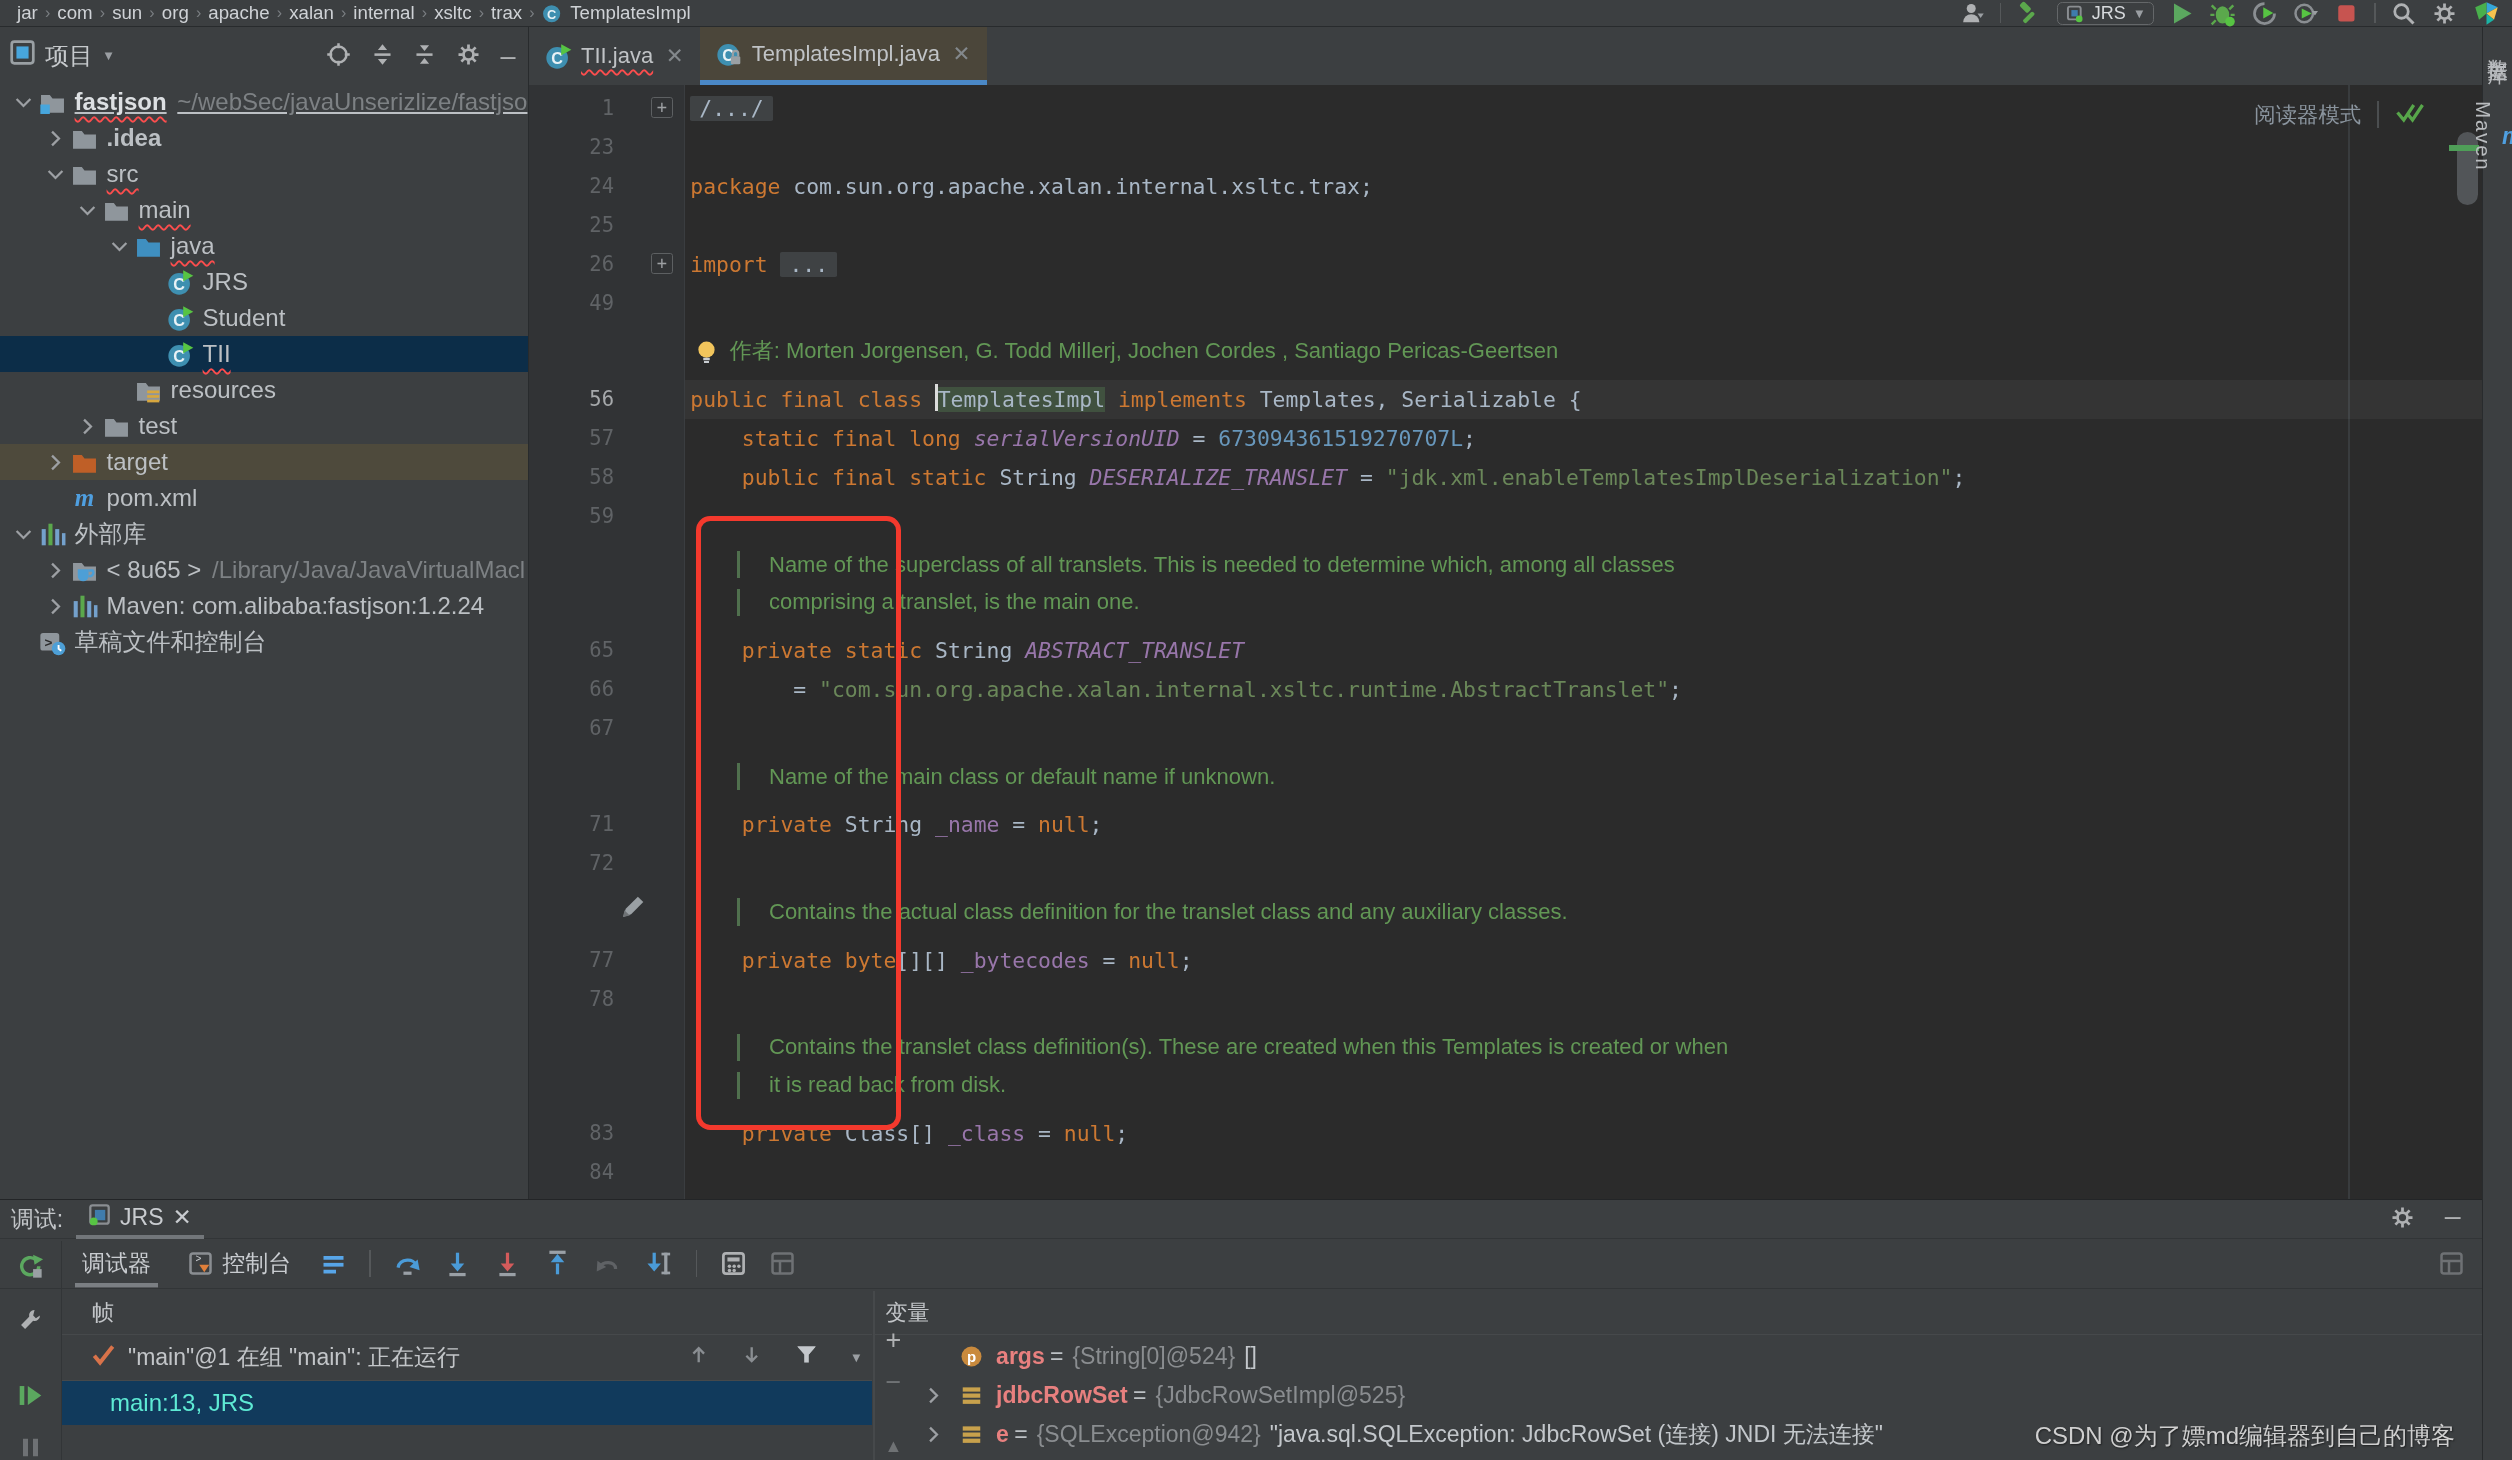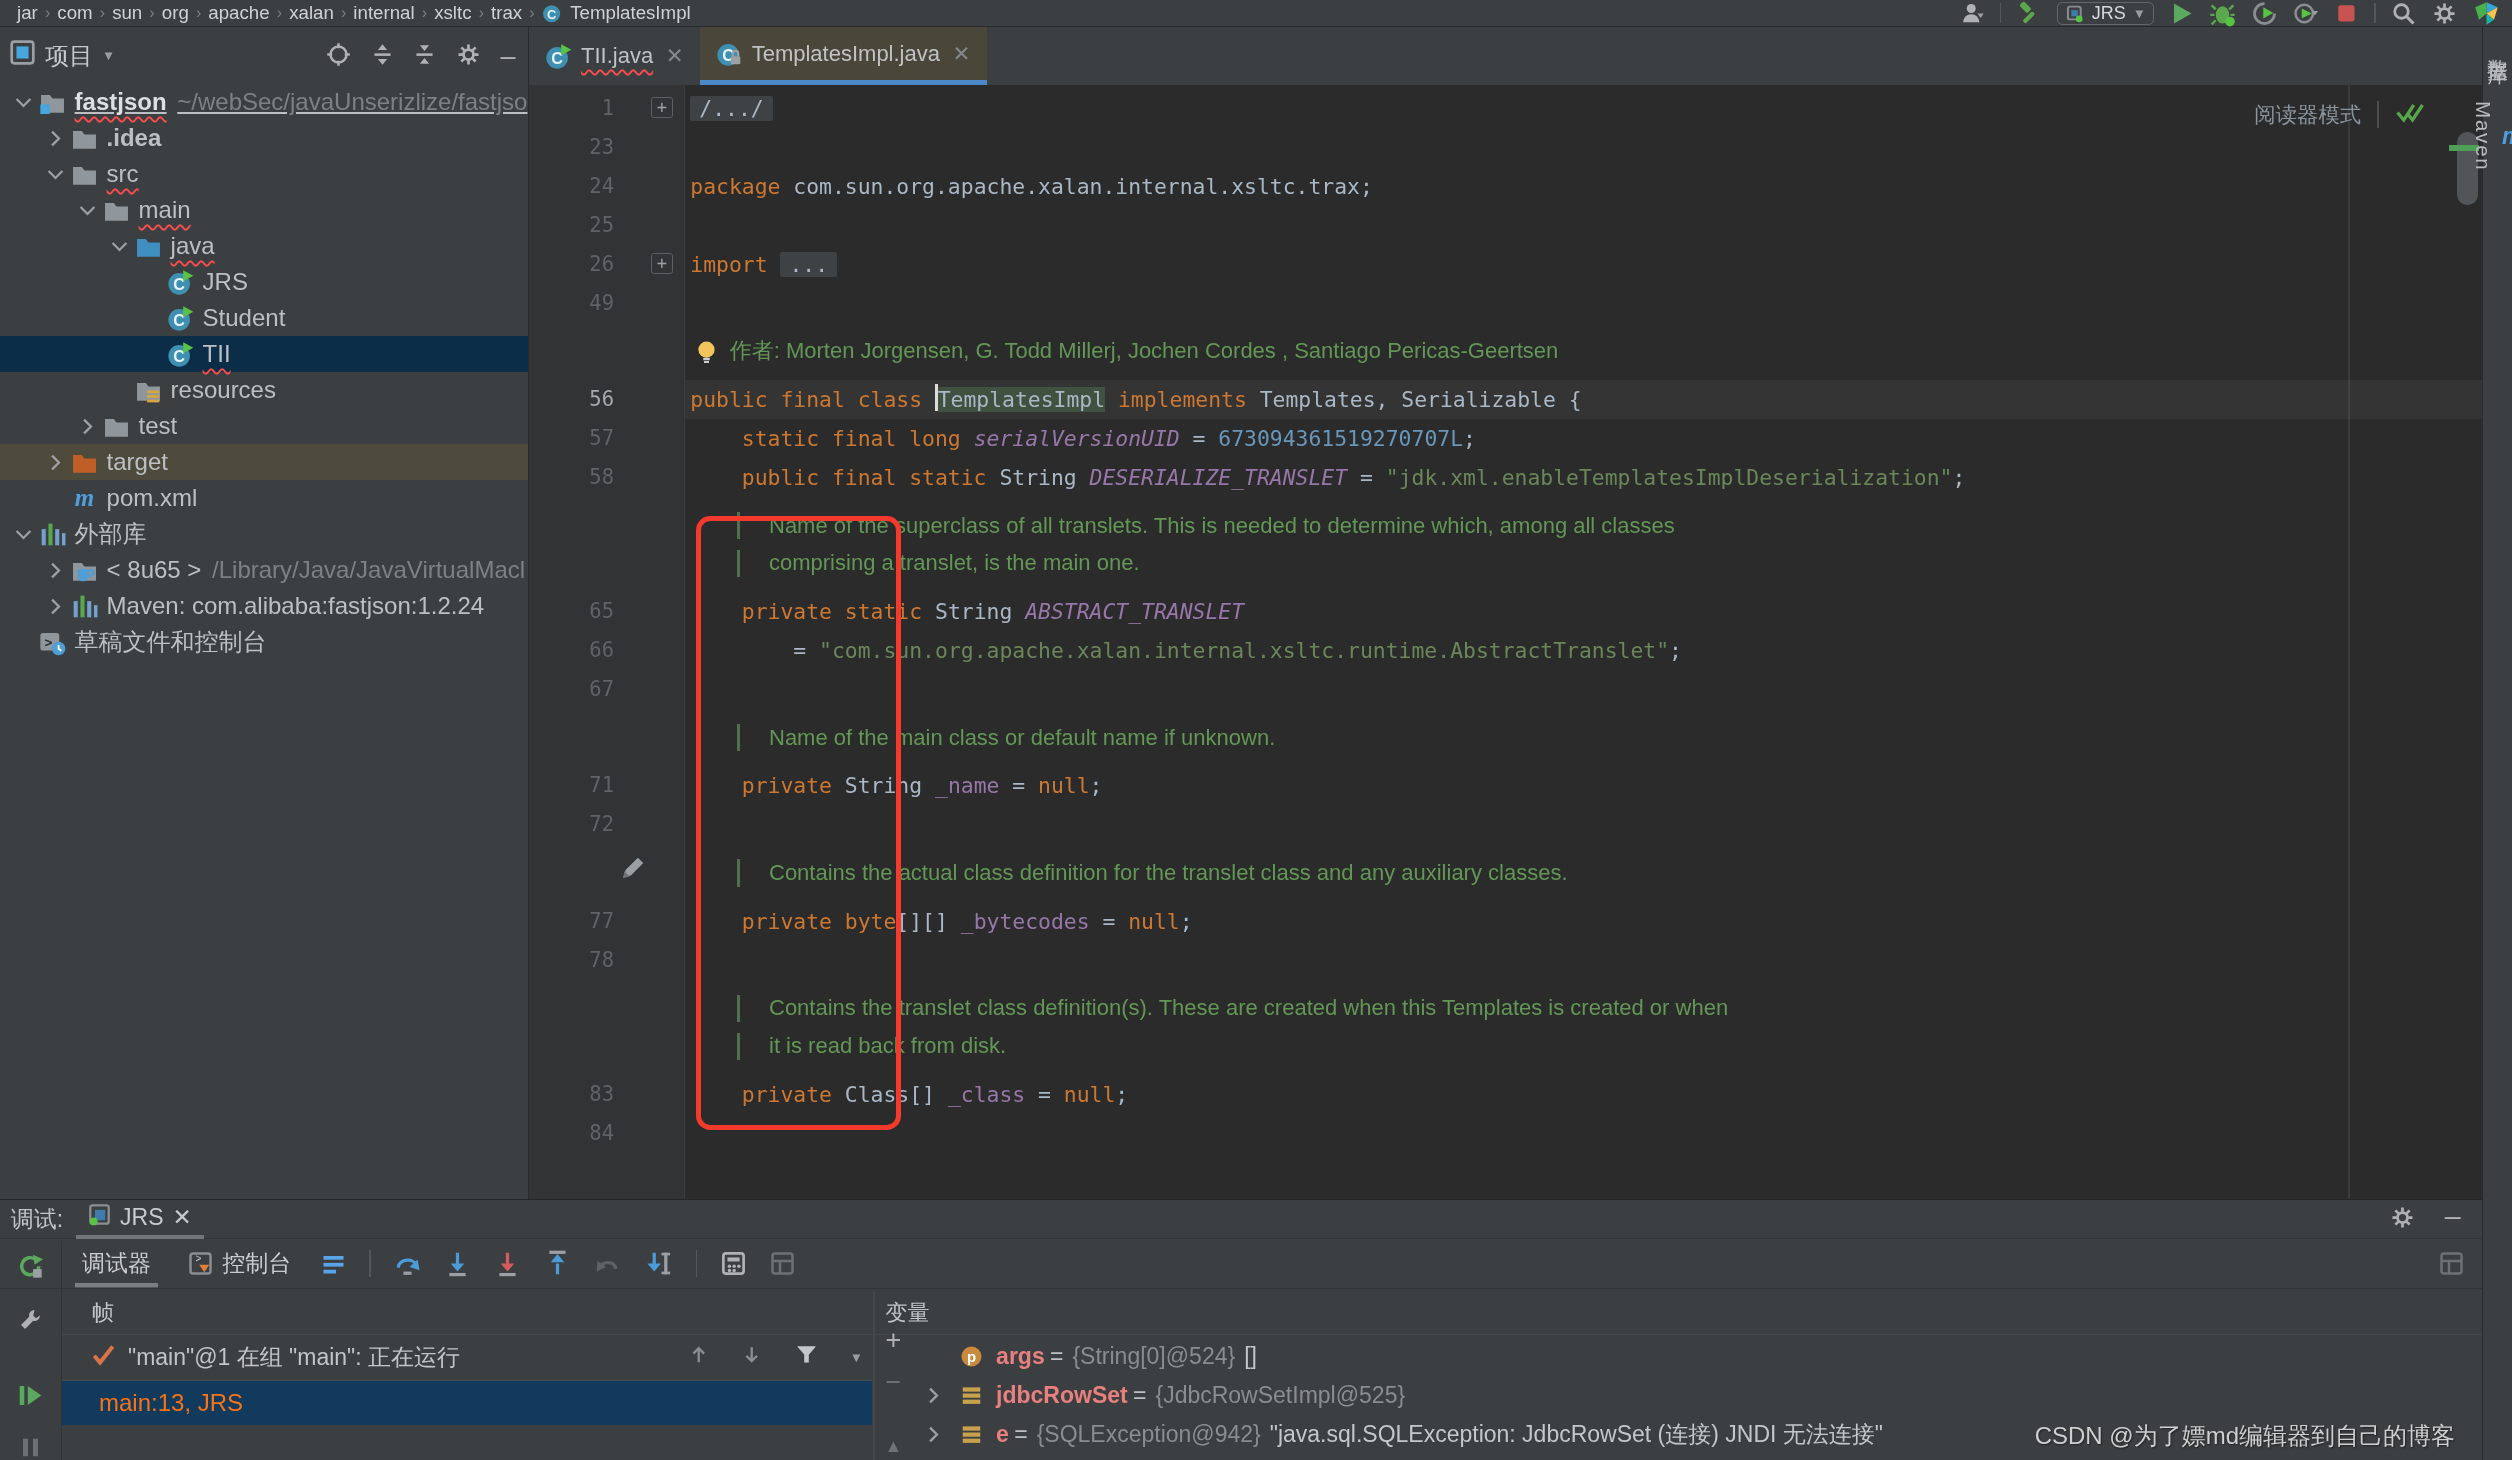--- a/index.html
+++ b/index.html
@@ -100,22 +100,22 @@
   .step-sep { width:1.8px; height:27px; background:#55585a; }
   #left-strip { position:absolute; left:0; top:41px; width:62px; height:221px; border-right:1.8px solid #323537;
     display:flex; flex-direction:column; align-items:center; padding-top:10.7px; gap:23px; }
   .strip-sep { width:39px; height:1.8px; background:#55585a; }
   #frames-panel { position:absolute; left:62px; top:91px; width:810px; height:171px; }
   #frames-header { height:44px; display:flex; align-items:center; padding-left:30px; color:#c2c5c8;
     font-size:22px; border-bottom:1.8px solid #46494b; }
   #thread-row { height:46px; display:flex; align-items:center; gap:12.5px; padding-left:28.5px;
     color:#c2c5c8; font-size:23px; border-bottom:1.8px solid #46494b; position:relative; cursor:pointer; }
   #thread-icons { position:absolute; right:9px; display:flex; gap:32px; align-items:center; }
-  #frame-row { height:44px; display:flex; align-items:center; padding-left:37px; background:#113a5c;
-    color:#f97316; font-size:24px; cursor:pointer; }
+  #frame-row { height:44px; display:flex; align-items:center; padding-left:48px; background:#113a5c;
+    color:#5eead4; font-size:24px; cursor:pointer; }
   #vars-divider { position:absolute; left:873px; top:91px; width:1.8px; height:171px; background:#46494b; }
   #vars-minicol { position:absolute; left:874px; top:91px; width:39px; height:171px; display:flex;
     flex-direction:column; align-items:center; padding-top:39px; gap:23px; color:#afb1b3; }
   #vars-panel { position:absolute; left:914px; top:91px; width:1568px; height:171px; overflow:hidden; }
   #vars-header { position:absolute; left:873px; top:91px; width:1609px; height:44px; display:flex;
     align-items:center; padding-left:12.5px; color:#c2c5c8; font-size:22px; border-bottom:1.8px solid #46494b; }
   #vars-rows { position:absolute; top:46px; left:0; right:0; }
   .vrow { height:39px; display:flex; align-items:center; font-size:23px; color:#bcc0c4; cursor:pointer; white-space:nowrap; }
   .vchev { width:39px; display:inline-flex; justify-content:center; flex:none; }
   .vicon { width:36px; display:inline-flex; justify-content:center; flex:none; }
@@ -515,20 +515,21 @@
           <div class="crow"><span class="gut"><span class="ln">26</span><span class="fold"><span class="foldbox">+</span></span></span><span class="ccode"><span class="tk k">import</span><span class="tk d"> </span><span class="tk boxed">...</span></span></div>
           <div class="crow"><span class="gut"><span class="ln">49</span><span class="fold"></span></span><span class="ccode"></span></div>
           <div class="crow doc"><span class="gut"><span class="ln"></span><span class="fold"></span></span><span class="ccode bulbrow"><span style="display: inline-flex;"><svg width="25" height="25" viewBox="0 0 20 20">
                   <circle cx="10" cy="8.5" r="6.5" fill="#f2c55c"></circle>
                   <rect x="7.4" y="15" width="5.2" height="2" fill="#c9cdd1"></rect>
                   <rect x="8" y="17.6" width="4" height="1.6" fill="#c9cdd1"></rect>
                 </svg></span><span class="tk c">作者: Morten Jorgensen, G. Todd Millerj, Jochen Cordes , Santiago Pericas-Geertsen</span></span></div>
           <div class="crow cur"><span class="gut"><span class="ln">56</span><span class="fold"></span></span><span class="ccode"><span class="tk k">public final class </span><span class="caret"></span><span class="tk hl">TemplatesImpl</span><span class="tk d"> </span><span class="tk k">implements</span><span class="tk d"> Templates, Serializable {</span></span></div>
           <div class="crow"><span class="gut"><span class="ln">57</span><span class="fold"></span></span><span class="ccode"><span class="tk d">    </span><span class="tk k">static final long </span><span class="tk sf">serialVersionUID</span><span class="tk d"> = </span><span class="tk n">673094361519270707L</span><span class="tk d">;</span></span></div>
           <div class="crow"><span class="gut"><span class="ln">58</span><span class="fold"></span></span><span class="ccode"><span class="tk d">    </span><span class="tk k">public final static </span><span class="tk d">String </span><span class="tk sf">DESERIALIZE_TRANSLET</span><span class="tk d"> = </span><span class="tk s">"jdk.xml.enableTemplatesImplDeserialization"</span><span class="tk d">;</span></span></div>
+          <div class="crow"><span class="gut"><span class="ln">59</span><span class="fold"></span></span><span class="ccode"></span></div>
           <div class="crow doc"><span class="gut"><span class="ln"></span><span class="fold"></span></span><span class="ccode dbar"><span class="tk c">Name of the superclass of all translets. This is needed to determine which, among all classes</span></span></div>
           <div class="crow doc cont"><span class="gut"><span class="ln"></span><span class="fold"></span></span><span class="ccode dbar"><span class="tk c">comprising a translet, is the main one.</span></span></div>
           <div class="crow"><span class="gut"><span class="ln">65</span><span class="fold"></span></span><span class="ccode"><span class="tk d">    </span><span class="tk k">private static </span><span class="tk d">String </span><span class="tk sf">ABSTRACT_TRANSLET</span></span></div>
           <div class="crow"><span class="gut"><span class="ln">66</span><span class="fold"></span></span><span class="ccode"><span class="tk d">        = </span><span class="tk s">"com.sun.org.apache.xalan.internal.xsltc.runtime.AbstractTranslet"</span><span class="tk d">;</span></span></div>
           <div class="crow"><span class="gut"><span class="ln">67</span><span class="fold"></span></span><span class="ccode"></span></div>
           <div class="crow doc"><span class="gut"><span class="ln"></span><span class="fold"></span></span><span class="ccode dbar"><span class="tk c">Name of the main class or default name if unknown.</span></span></div>
           <div class="crow"><span class="gut"><span class="ln">71</span><span class="fold"></span></span><span class="ccode"><span class="tk d">    </span><span class="tk k">private </span><span class="tk d">String </span><span class="tk f">_name</span><span class="tk d"> = </span><span class="tk k">null</span><span class="tk d">;</span></span></div>
           <div class="crow"><span class="gut"><span class="ln">72</span><span class="fold"></span></span><span class="ccode"></span></div>
           <div class="crow doc"><span class="gut"><span class="ln"></span><span class="fold" style="padding-left: 5.3px;"><svg width="27" height="27" viewBox="0 0 20 20">
                   <path d="M3 17l2-6 9-9 4 4-9 9z" fill="#9aa0a4"></path>

